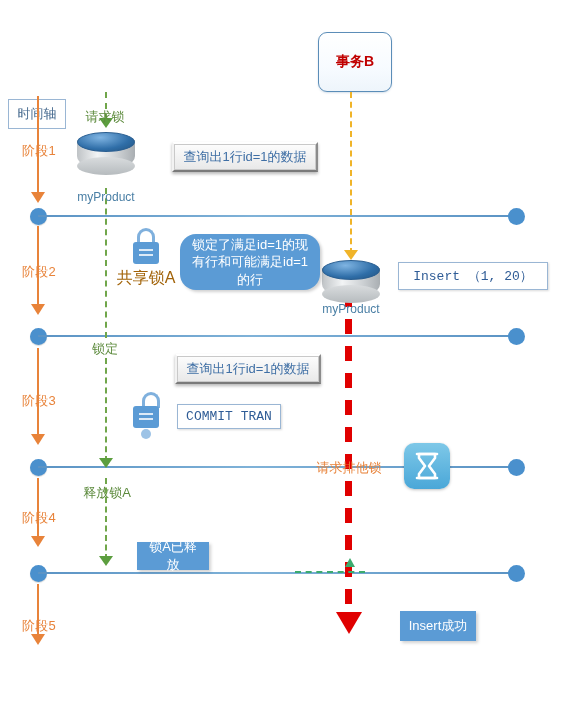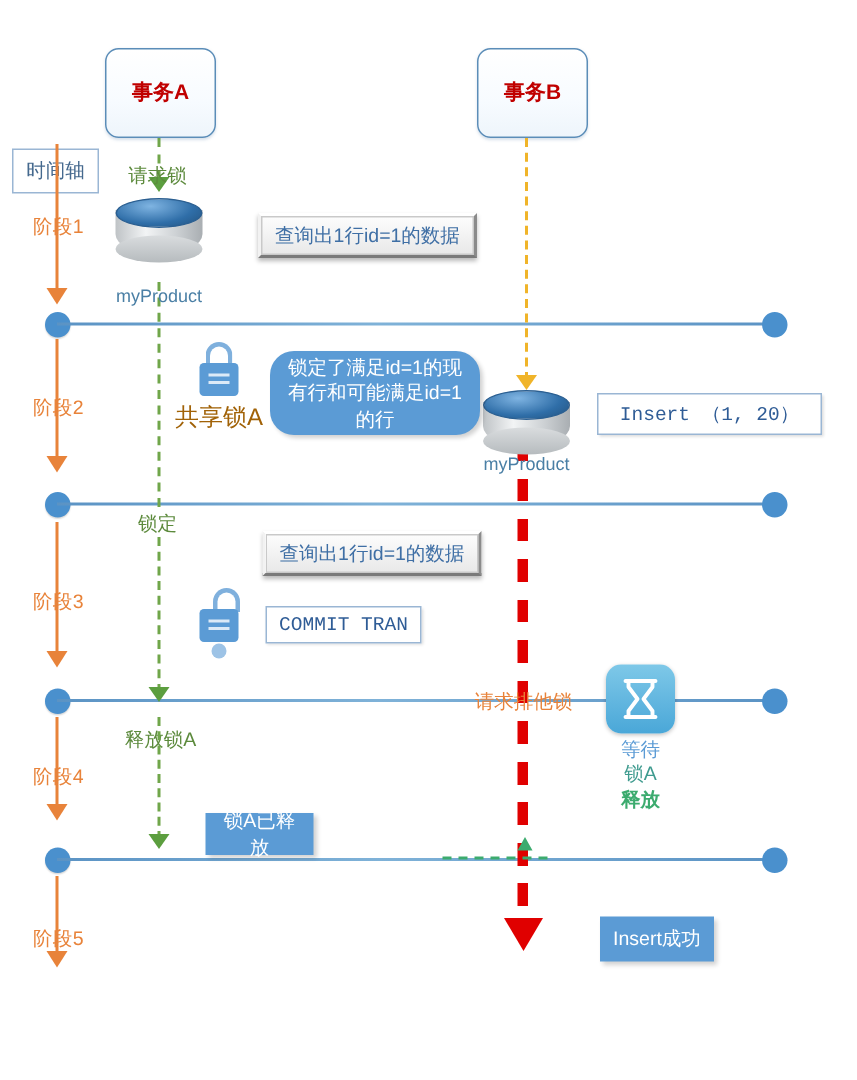--- a/index.html
+++ b/index.html
@@ -234,23 +234,20 @@
 </style>
 </head>
 <body>
 
 <div id="stage">
 
   <div class="abs tl-box">
     <span>时间轴</span>
   </div>
 
-  <div class="abs txn-box txn-a">
-    <span>事务A</span>
-  </div>
   <div class="abs txn-box txn-b">
     <span>事务B</span>
   </div>
 
   <div class="abs tl-seg" style="top:96px;height:98px;"></div>
   <div class="abs tl-arrow" style="top:192px;"></div>
   <div class="abs tl-dot" style="top:208px;"></div>
 
   <div class="abs tl-seg" style="top:226px;height:80px;"></div>
   <div class="abs tl-arrow" style="top:304px;"></div>
@@ -359,25 +356,20 @@
 
   <div class="abs lbl-orange" style="left:305px;top:459px;width:88px;"><span>请求排他锁</span></div>
 
   <div class="abs hg" style="left:404px;top:443px;">
     <svg width="46" height="46" viewBox="0 0 46 46" aria-hidden="true">
       <path d="M15 11 h16 v4 l-6 8 6 8 v4 h-16 v-4 l6-8 -6-8 z" fill="none" stroke="#ffffff" stroke-width="2.6" stroke-linejoin="round"></path>
       <line x1="13" y1="11" x2="33" y2="11" stroke="#ffffff" stroke-width="2.6" stroke-linecap="round"></line>
       <line x1="13" y1="35" x2="33" y2="35" stroke="#ffffff" stroke-width="2.6" stroke-linecap="round"></line>
     </svg>
   </div>
-  <div class="abs hg-wait" style="left:382px;top:492px;">
-    <div class="l1">等待</div>
-    <div class="l2">锁A</div>
-    <div class="l3">释放</div>
-  </div>
 
   <div class="abs bluebox" style="left:137px;top:542px;width:72px;height:28px;">
     <span>锁A已释放</span>
   </div>
 
   <div class="abs bluebox" style="left:400px;top:611px;width:76px;height:30px;">
     <span>Insert成功</span>
   </div>
 
 

